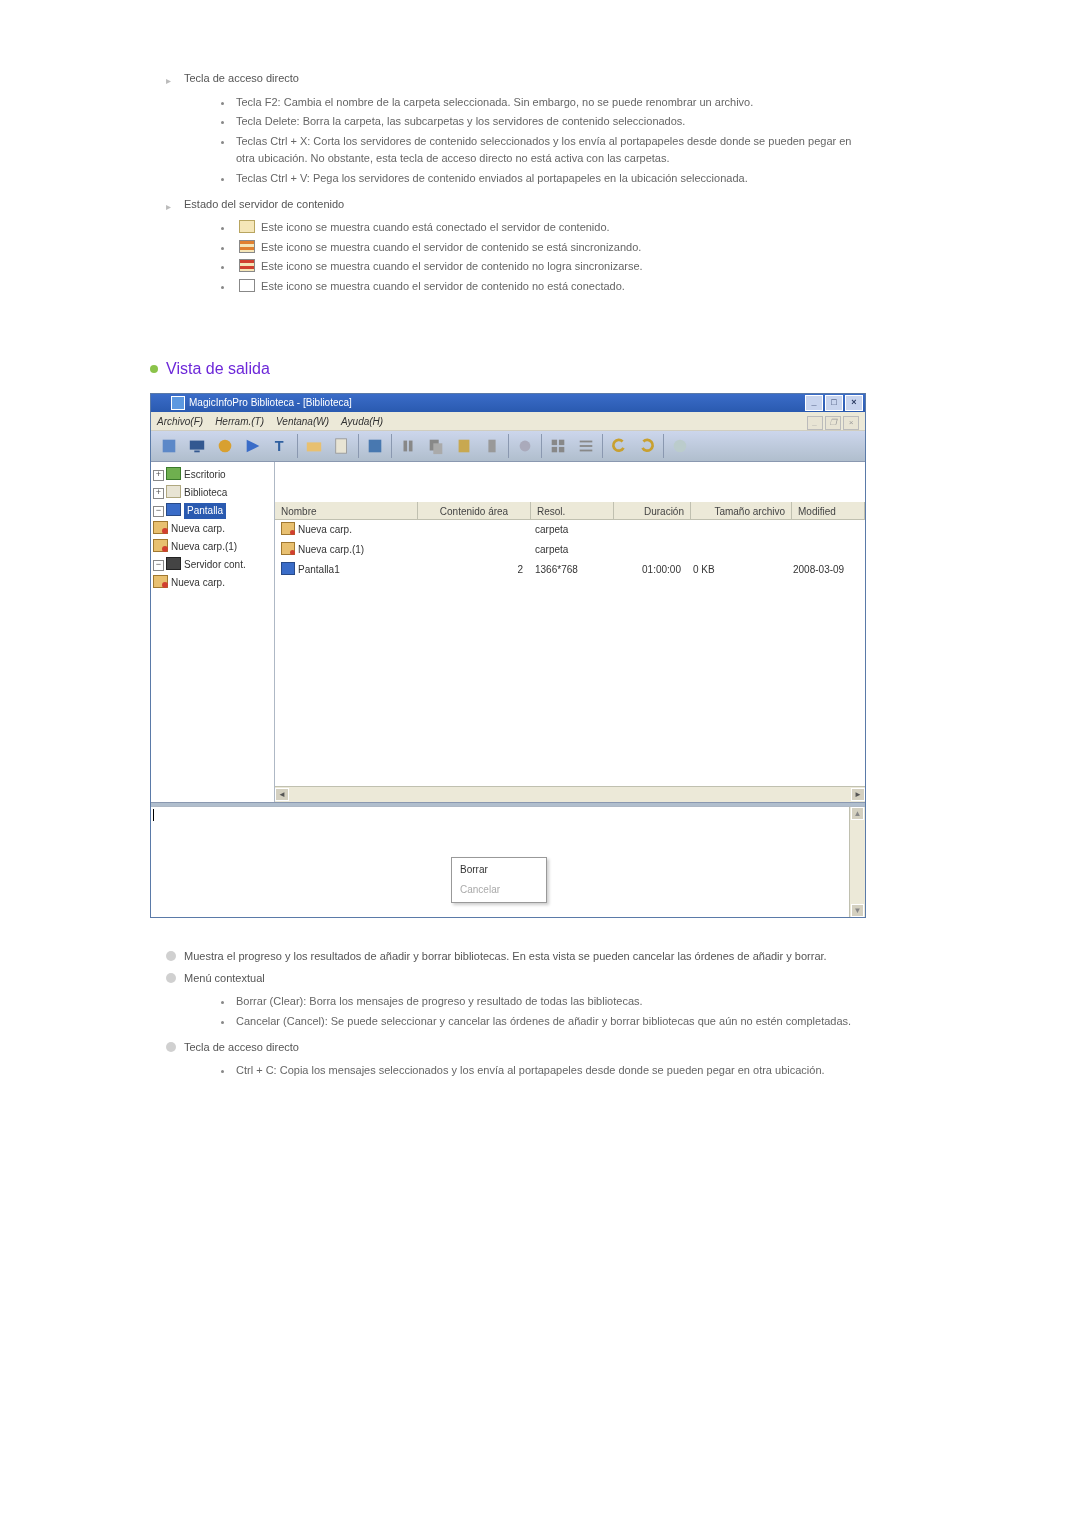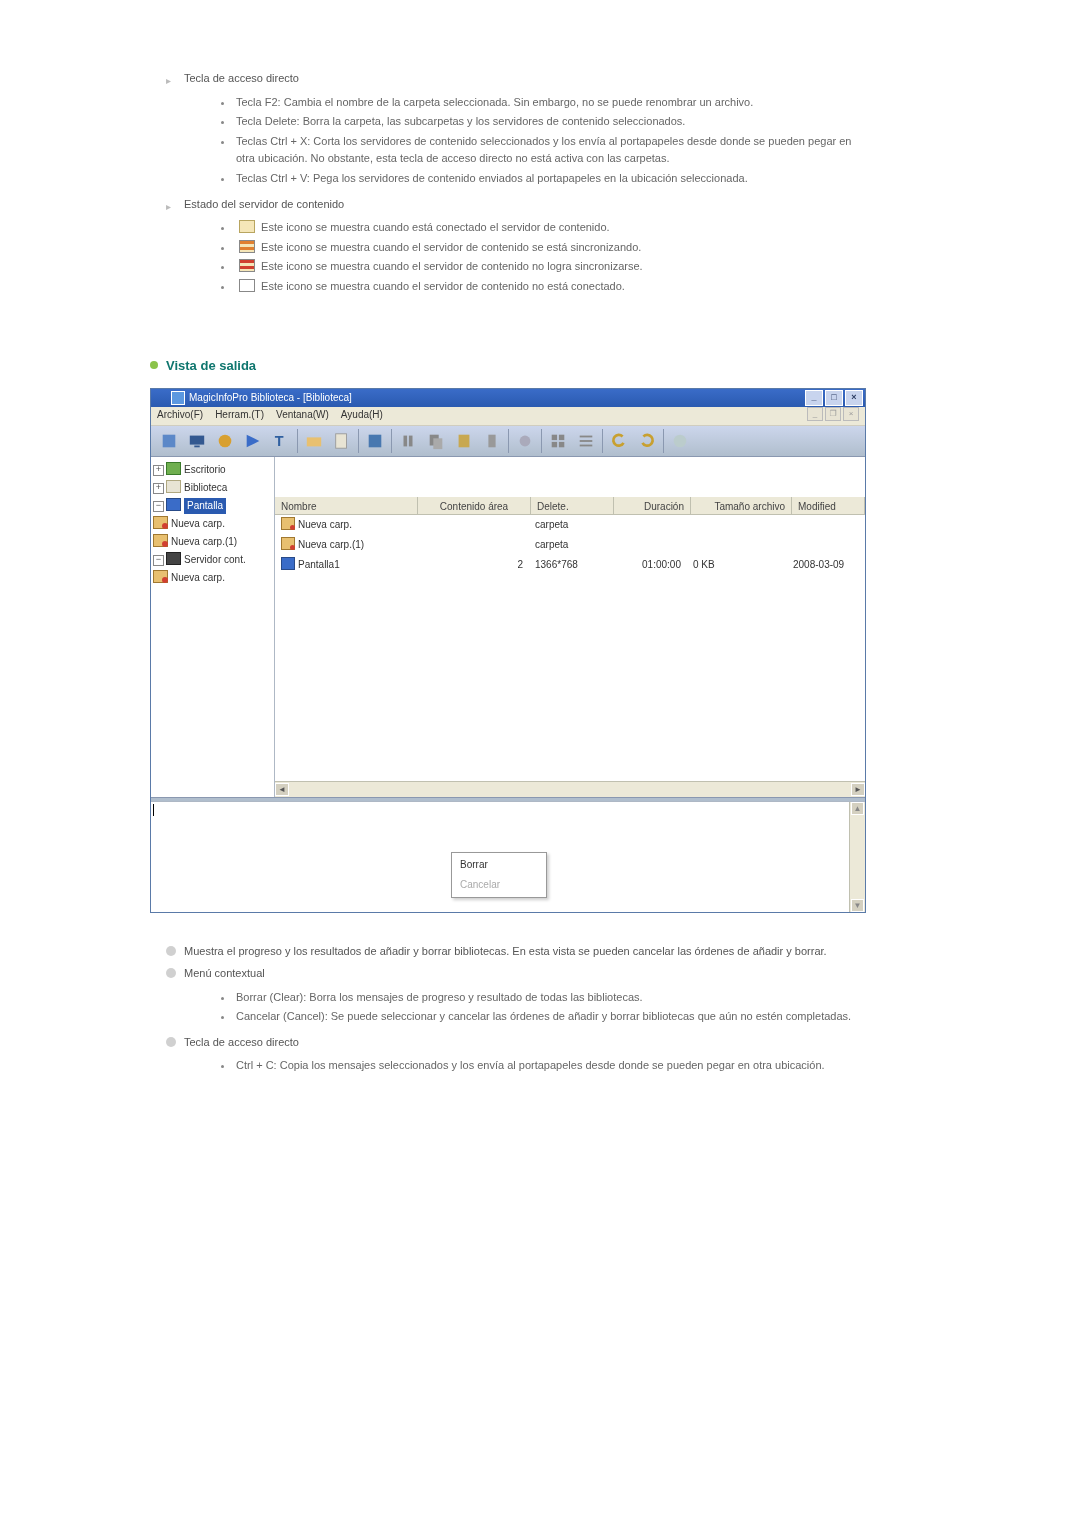--- a/index.html
+++ b/index.html
@@ -65,23 +65,23 @@
     background: repeating-linear-gradient(to bottom,#e08030 0 3px,#f5e6b8 3px 6px);
   }
   .status-fail::after {
     content:"";
     position:absolute; inset:0;
     background: repeating-linear-gradient(to bottom,#d04030 0 3px,#f5e6b8 3px 6px);
   }
   .status-disconnected { background:#fff; }
 
   .section-heading {
-    color: #0f766e;
-    font-weight: bold;
-    font-size: 13px;
+    color: #6d28d9;
+    font-weight: normal;
+    font-size: 16px;
     margin: 60px 0 12px 0;
   }
   .section-heading::before {
     content:"";
     display:inline-block;
     width:8px; height:8px; border-radius:50%;
     background:#8bc34a;
     margin-right:8px;
     vertical-align:1px;
   }
@@ -115,26 +115,27 @@
     color:#2a3a60;
     font-size:9px;
     line-height:13px;
     text-align:center;
     font-weight:bold;
   }
   .menubar {
     height:18px;
     background:#ece9d8;
     display:flex;
-    align-items:flex-start;
+    align-items:flex-end;
     padding:0 6px;
     gap:12px;
     color:#333;
     border-bottom:1px solid #d0cdbf;
     font-size:10px;
+    font-style:italic;
   }
   .menubar .mnuright { margin-left:auto; display:flex; gap:2px;}
   .menubar .mnuright .winbtn { width:14px; height:12px; background:#e8e4d4; border:1px solid #bbb; color:#999; font-size:8px; line-height:11px; text-align:center;}
   .toolbar {
     height:30px;
     background: linear-gradient(to bottom,#ccd6ec,#b0becd);
     display:flex;
     align-items:center;
     padding:0 4px;
     gap:0;
@@ -460,21 +461,21 @@
       <div class="node ind2"><span class="ic ic-fold-r"></span><span>Nueva carp.</span></div>
       <div class="node ind2"><span class="ic ic-fold-r"></span><span>Nueva carp.(1)</span></div>
       <div class="node"><span class="exp">−</span><span class="ic ic-server"></span><span>Servidor cont.</span></div>
       <div class="node ind2"><span class="ic ic-fold-r"></span><span>Nueva carp.</span></div>
     </div>
 
     <div class="list-pane">
       <div class="list-head">
         <div class="col-name">Nombre</div>
         <div class="col-area">Contenido área</div>
-        <div class="col-resol">Delete.</div>
+        <div class="col-resol">Resol.</div>
         <div class="col-dur">Duración</div>
         <div class="col-size">Tamaño archivo</div>
         <div class="col-mod">Modified</div>
       </div>
       <div class="list-row">
         <div class="col-name"><span class="rowic"></span><span>Nueva carp.</span></div>
         <div class="col-area"></div>
         <div class="col-resol">carpeta</div>
         <div class="col-dur"></div>
         <div class="col-size"></div>

